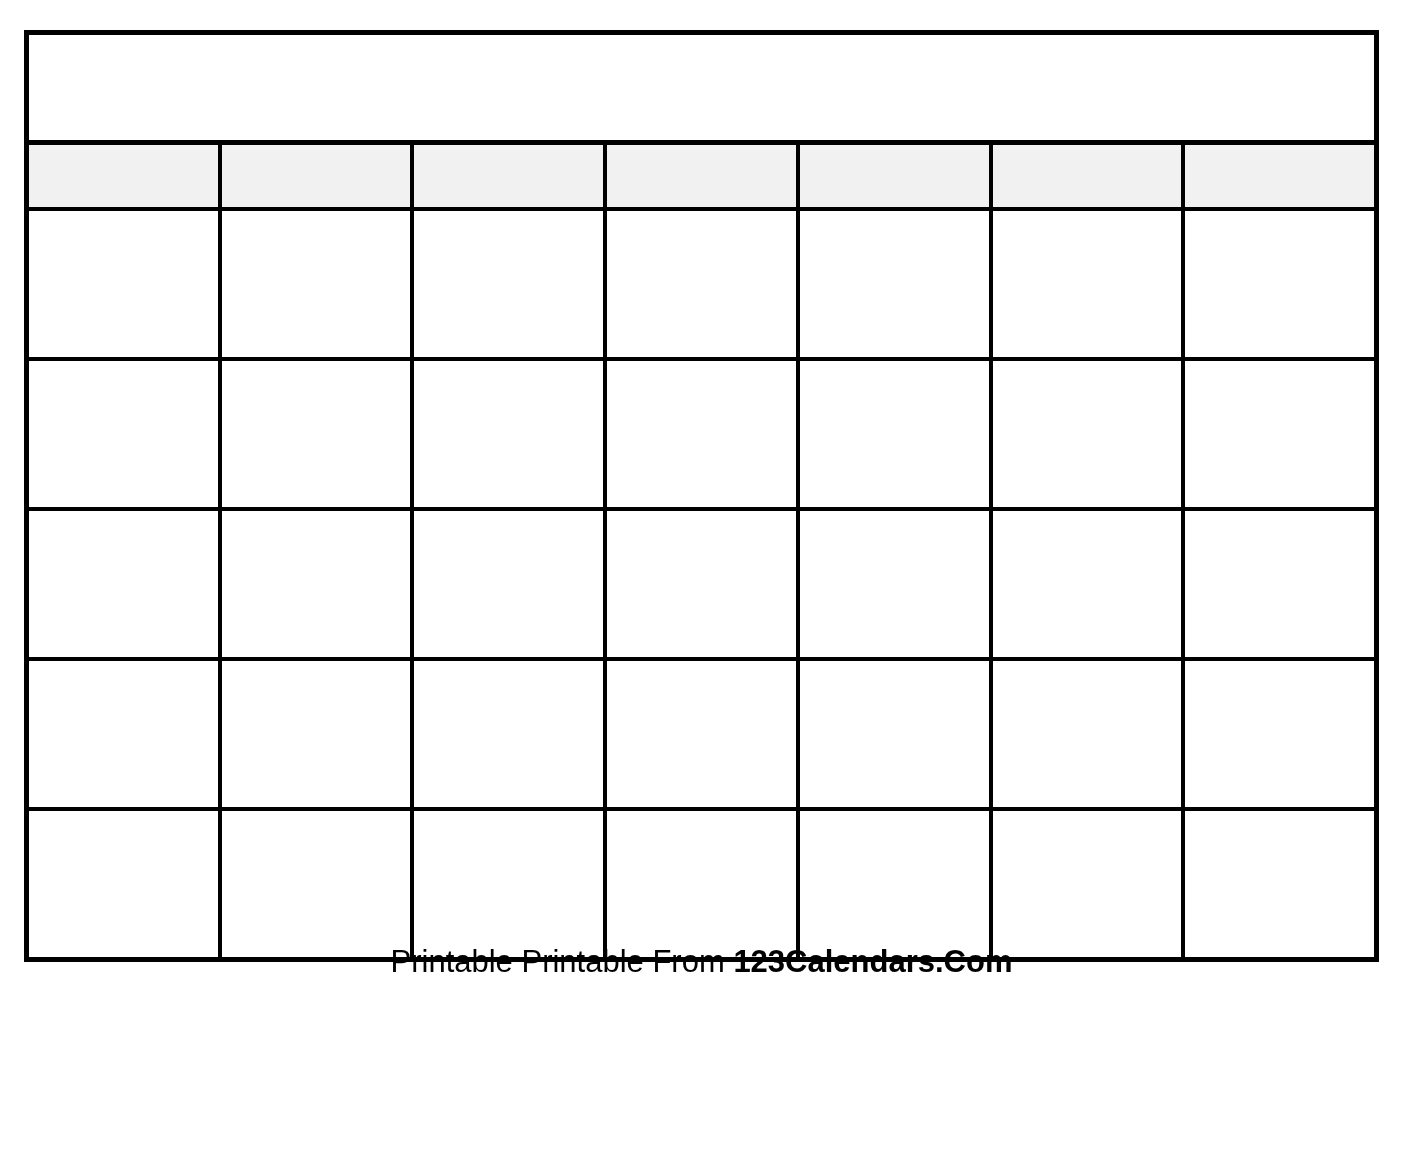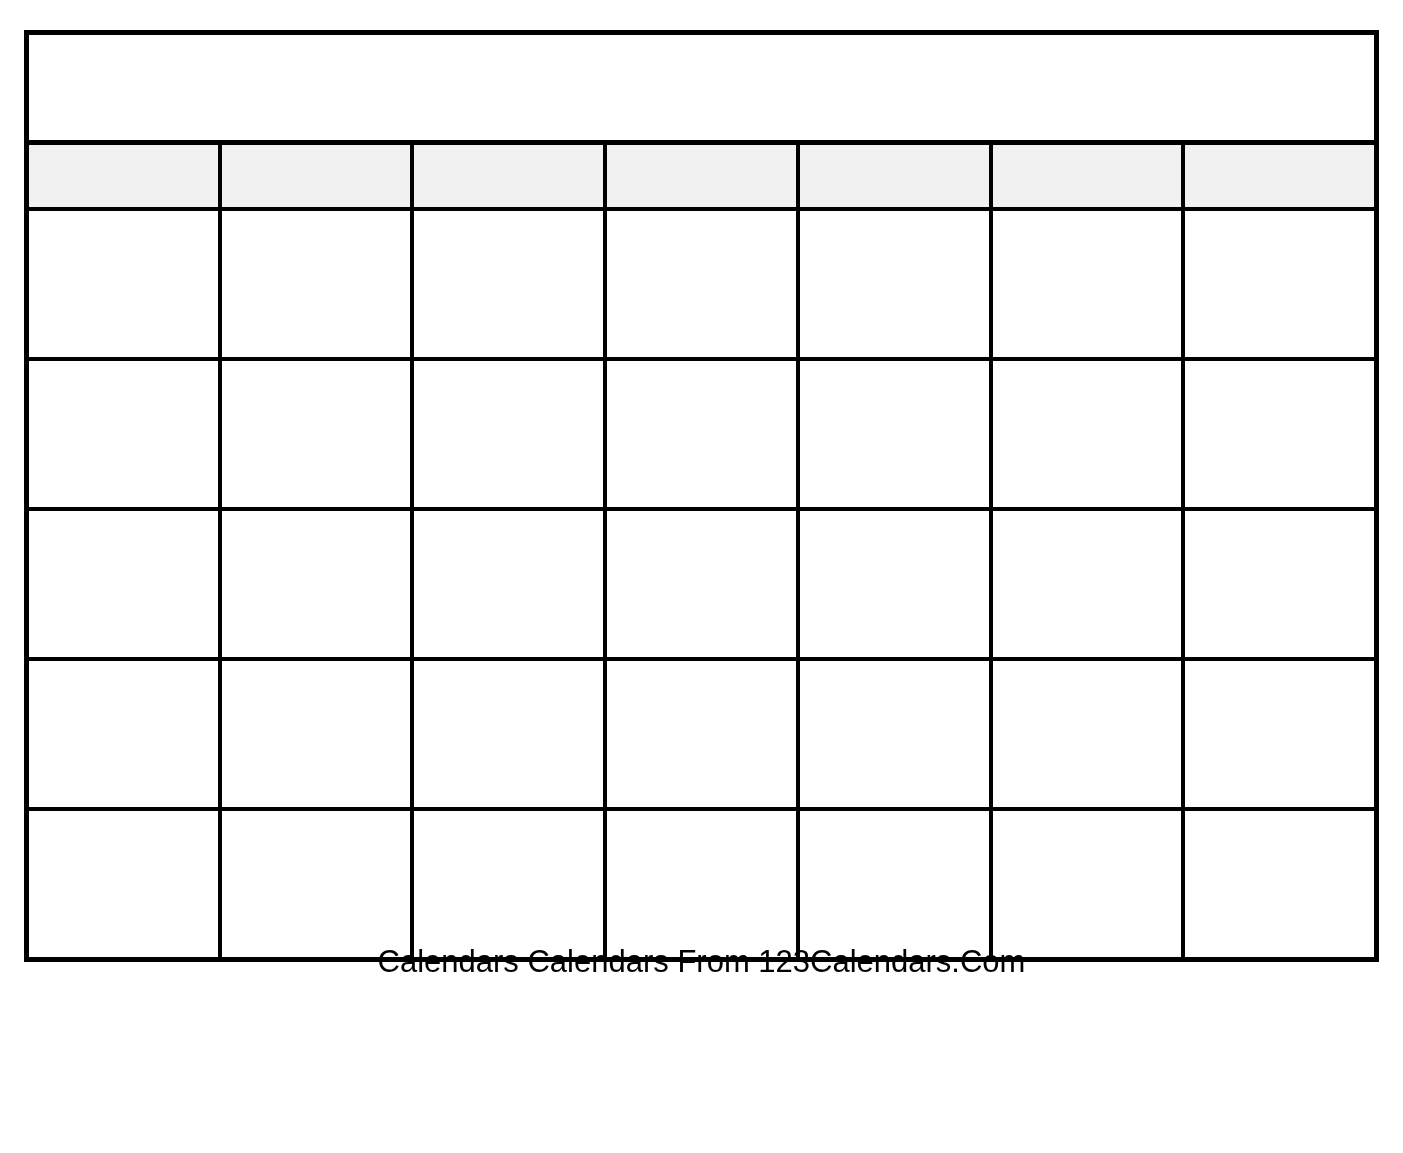--- a/index.html
+++ b/index.html
@@ -96,21 +96,21 @@
     position: absolute;
     left: 0;
     top: 944px;
     width: 1403px;
     text-align: center;
     font-size: 31px;
     color: #000000;
     white-space: nowrap;
   }
   .footer .brand {
-    font-weight: normal;
+    font-weight: bold;
   }
 </style>
 </head>
 <body>
 
 <div class="page">
 
   <div class="calendar">
 
     <div class="title-row">
@@ -243,16 +243,16 @@
           <span class="day-number"></span>
         </div>
       <div class="day-cell">
           <span class="day-number"></span>
         </div>
     </div>
 
   </div>
 
   <div class="footer">
-    <span>Calendars Calendars From </span><span class="brand">123Calendars.Com</span>
+    <span>Printable Printable From </span><span class="brand">123Calendars.Com</span>
   </div>
 
 </div>
 
 </body></html>

